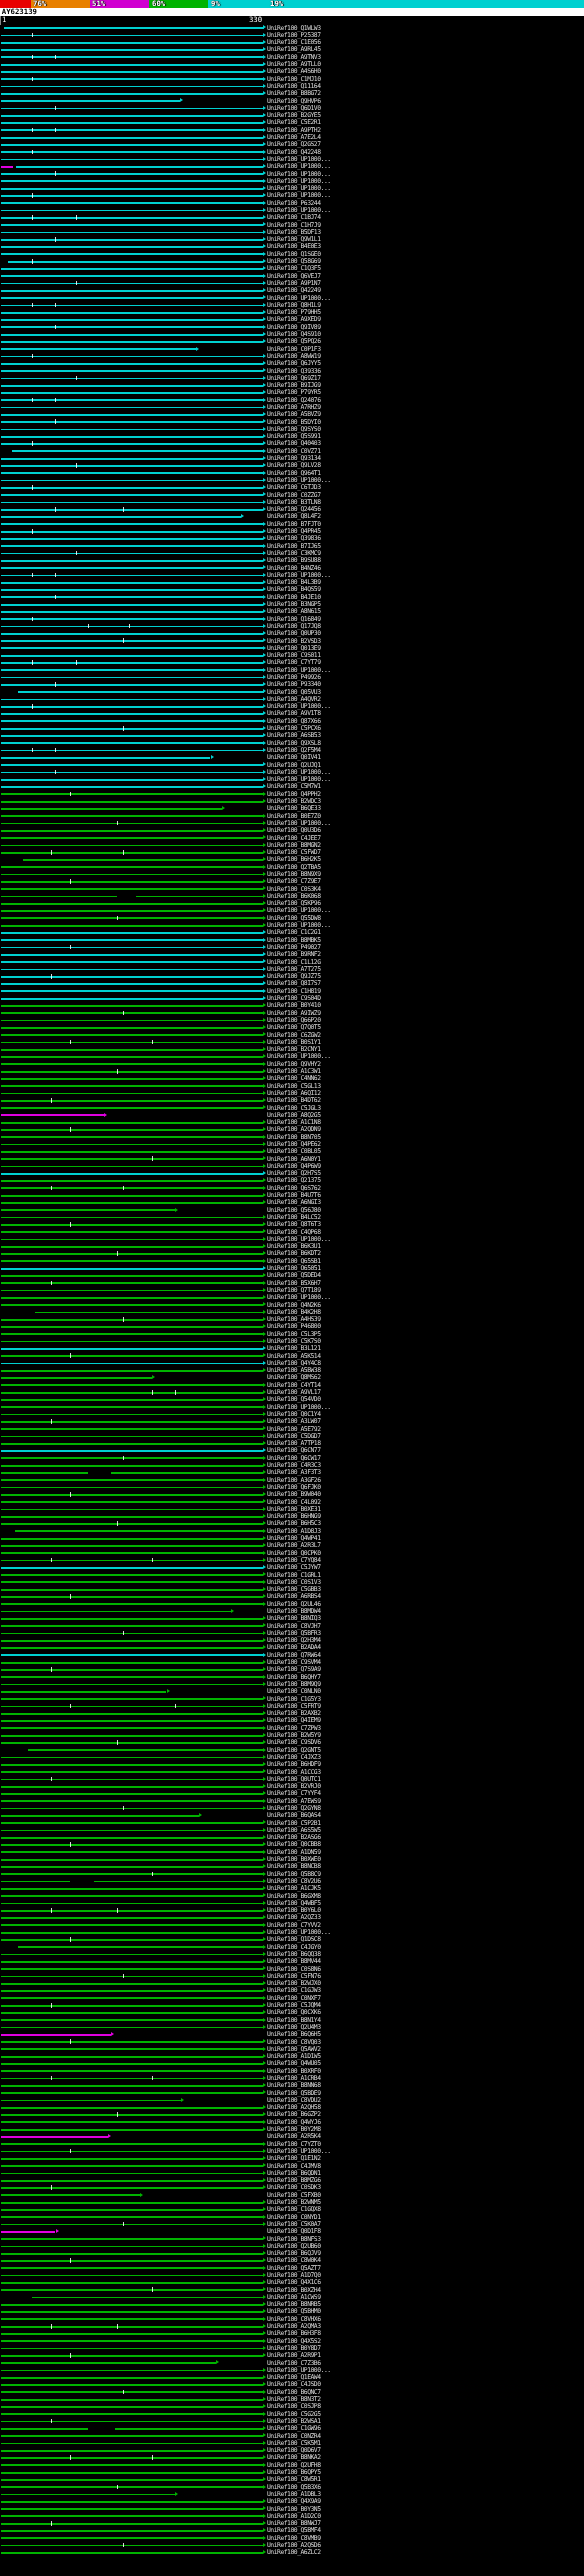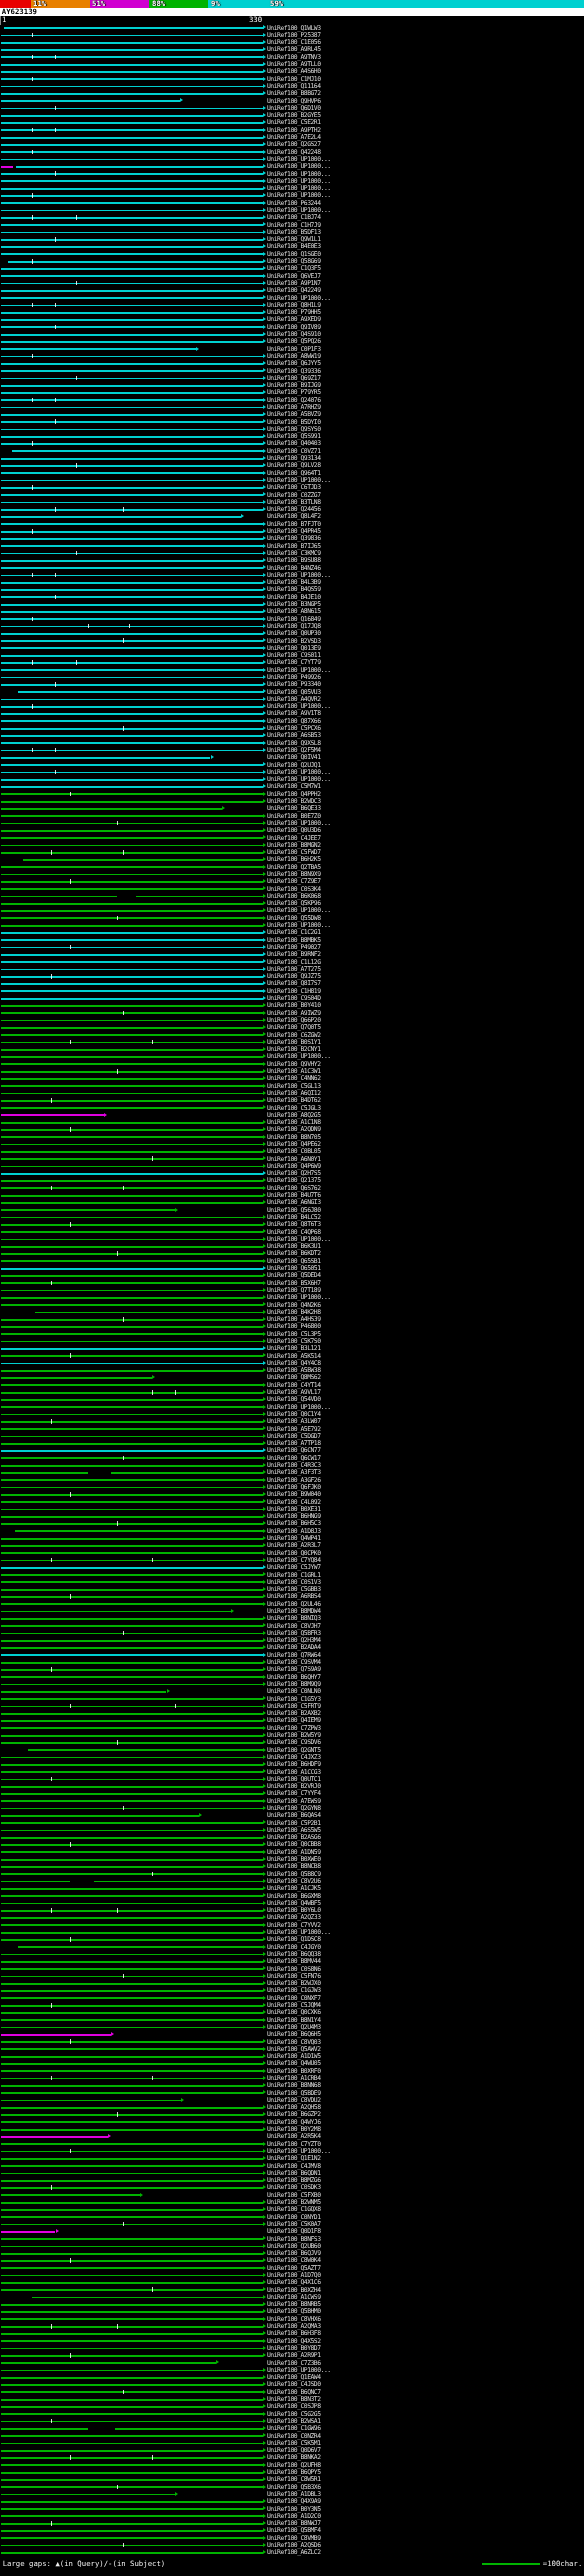--- a/index.html
+++ b/index.html
@@ -38,25 +38,25 @@
 <body>
 
 <div id="screen">
 
   <div class="scalebar">
     <div class="segm" style="width: 31px; background: rgb(232, 0, 0);"></div>
     <div class="segm" style="width: 59px; background: rgb(232, 128, 0);"></div>
     <div class="segm" style="width: 59px; background: rgb(208, 0, 208);"></div>
     <div class="segm" style="width: 59px; background: rgb(0, 179, 0);"></div>
     <div class="segm" style="width: 376px; background: rgb(0, 208, 208);"></div>
-    <span class="slabel" style="left: 33px;">11%</span>
+    <span class="slabel" style="left: 33px;">76%</span>
     <span class="slabel" style="left: 92px;">51%</span>
-    <span class="slabel" style="left: 152px;">88%</span>
+    <span class="slabel" style="left: 152px;">60%</span>
     <span class="slabel" style="left: 211px;">9%</span>
-    <span class="slabel" style="left: 270px;">59%</span>
+    <span class="slabel" style="left: 270px;">19%</span>
   </div>
 
   <div class="querybar">
     <span>AY623139</span>
   </div>
 
   <div class="ruler">
     <span class="rt">1</span>
     <span class="rt">330</span>
   </div>
@@ -1906,22 +1906,15 @@
         <div class="gaptick" style="left: 123px;"></div>
         <span class="hit-label">UniRef100_A2QSD6</span>
       </div>
       <div class="hit-row">
         <div class="seg" style="left: 1.2px; width: 262px; background: rgb(0, 179, 0);"></div>
         <div class="arrowhead" style="left: 263px; border-left-color: rgb(0, 179, 0);"></div>
         <span class="hit-label">UniRef100_A6ZLC2</span>
       </div>
     </div>
 
-  <div class="footer">
-    <span>Large gaps: ▲(in Query)/-(in Subject)</span>
-    <span class="fr">
-      <span class="scaleline" style="background: rgb(0, 179, 0);"></span>
-      <span>=100char.</span>
-    </span>
-  </div>
 
 </div>
 
 
 </body></html>

